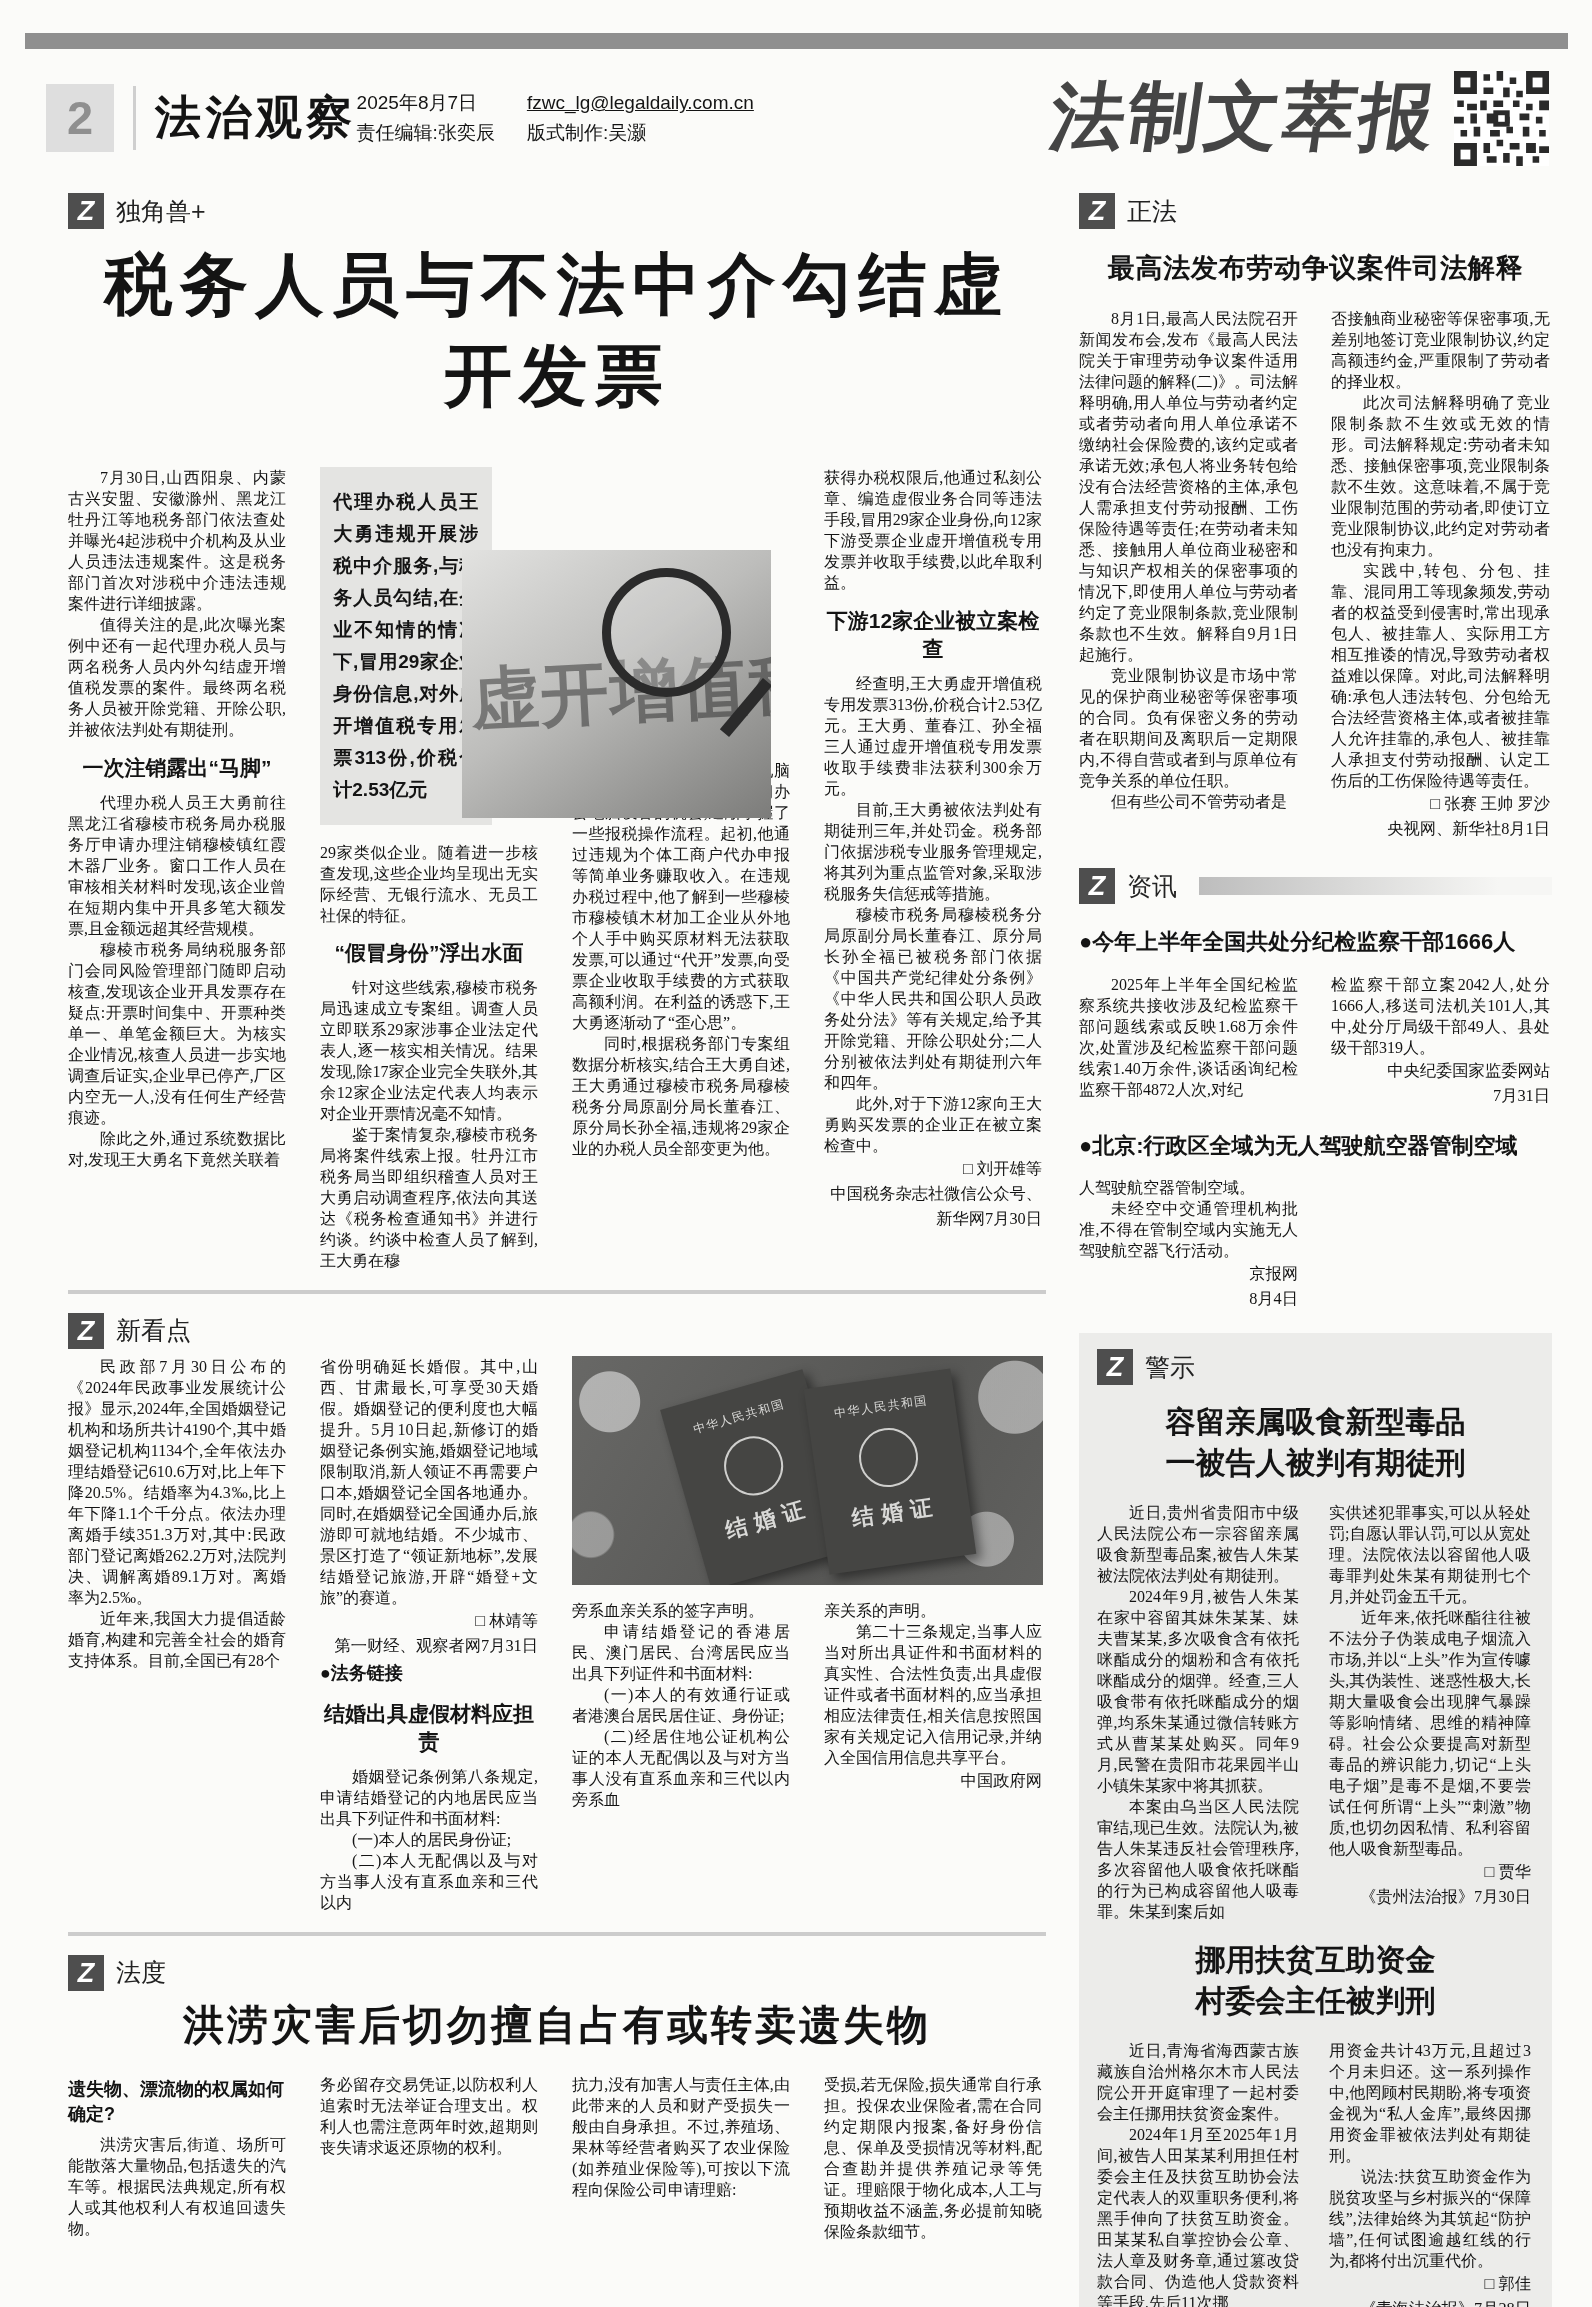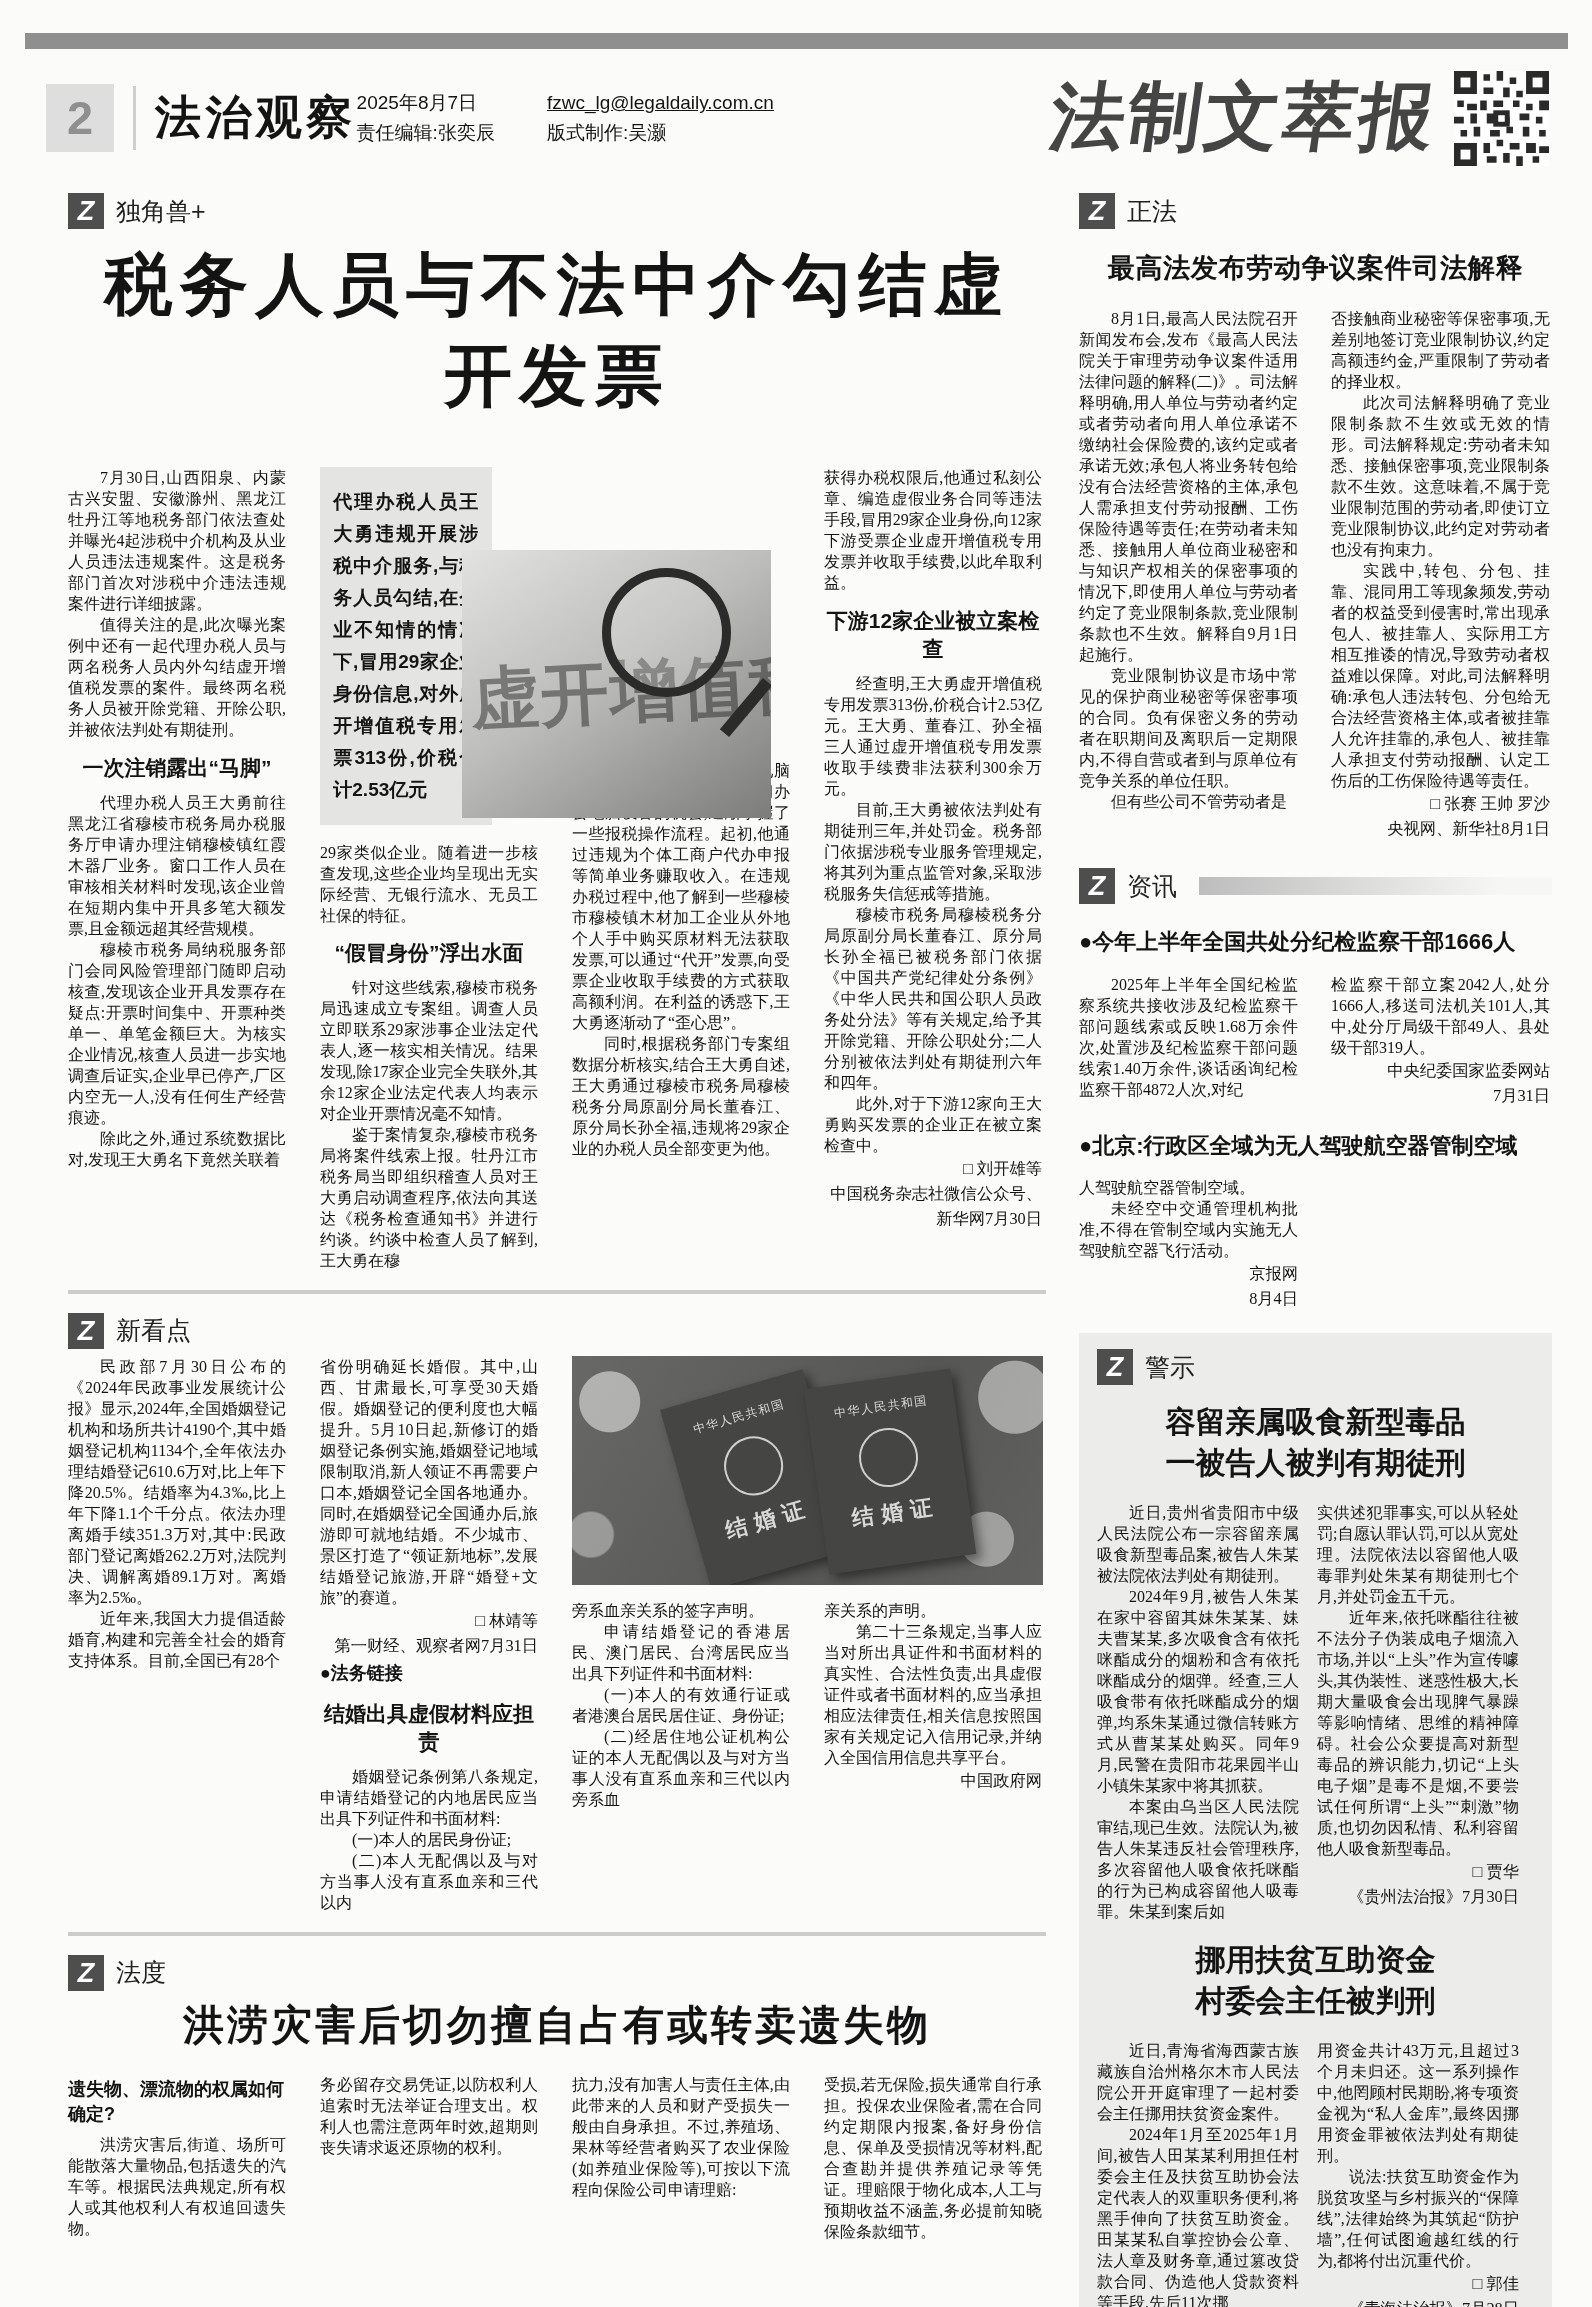--- a/index.html
+++ b/index.html
@@ -10,21 +10,21 @@
   }
   
   .hdr{padding-top:33px}
   .hdr-bar{height:16.3px;background:#8f8f8f;margin:0 25px}
   .hdr-row{display:flex;align-items:center;margin:19px 44px 0 46px}
   .pagenum{width:68px;height:68px;background:#dedede;color:#8f8f8f;
     font:bold 47px/68px "Liberation Sans",sans-serif;text-align:center}
   .hdr-sep{width:3px;height:64px;background:#cfcfcf;margin:0 19px}
   .sec-name{font:bold 46px "Liberation Sans",sans-serif;letter-spacing:4.4px}
   .hdr-meta{font:19px/30px "Liberation Sans",sans-serif}
-  .hdr-meta2{margin-left:52px;font:19px/30px "Liberation Sans",sans-serif}
+  .hdr-meta2{margin-left:32px;font:19px/30px "Liberation Sans",sans-serif}
   .hdr-meta2 a{color:#141414}
   .masthead-wrap{margin-left:auto;display:flex;align-items:center;gap:18px}
   .masthead{font:bold 74px "Liberation Serif",serif;color:#454545;
     transform:skewX(-8deg);letter-spacing:3px}
   
   .content{display:flex;margin:25px 41px 0 68px;gap:33px}
   .leftcol{width:978px;flex:none}
   .rightcol{flex:1;min-width:0}
   .rule{height:3.7px;background:#cccccc;margin:19px 0}
   
@@ -84,21 +84,21 @@
   .marr-sub .col{width:218px}
   
   .sb-art-head{margin:21px 0 22px;text-align:center;
     font:bold 27px "Liberation Sans",sans-serif;letter-spacing:0.7px}
   .sb-cols{display:flex;gap:33px}
   .sb-col{width:219px;flex:none;min-width:0}
   .news-head{margin:22px 0 16.3px;font:bold 22px/31px "Liberation Sans",sans-serif}
   .warn-panel{background:#ececea;margin-top:22px;padding:16.3px 18px 22px}
   .warn-head{margin:16.3px 0 19px;text-align:center;
     font:bold 30px/41px "Liberation Serif",serif}
-  .warn-cols{display:flex;gap:18px}
+  .warn-cols{display:flex;gap:30px}
   .warn-col{width:202px;flex:none;min-width:0}
   
   .flood-head{margin:6px 0 21px;text-align:center;
     font:bold 41px "Liberation Serif",serif;letter-spacing:3px}
   
   .qr{width:95px;height:95px}
 </style>
 </head>
 <body>
 

